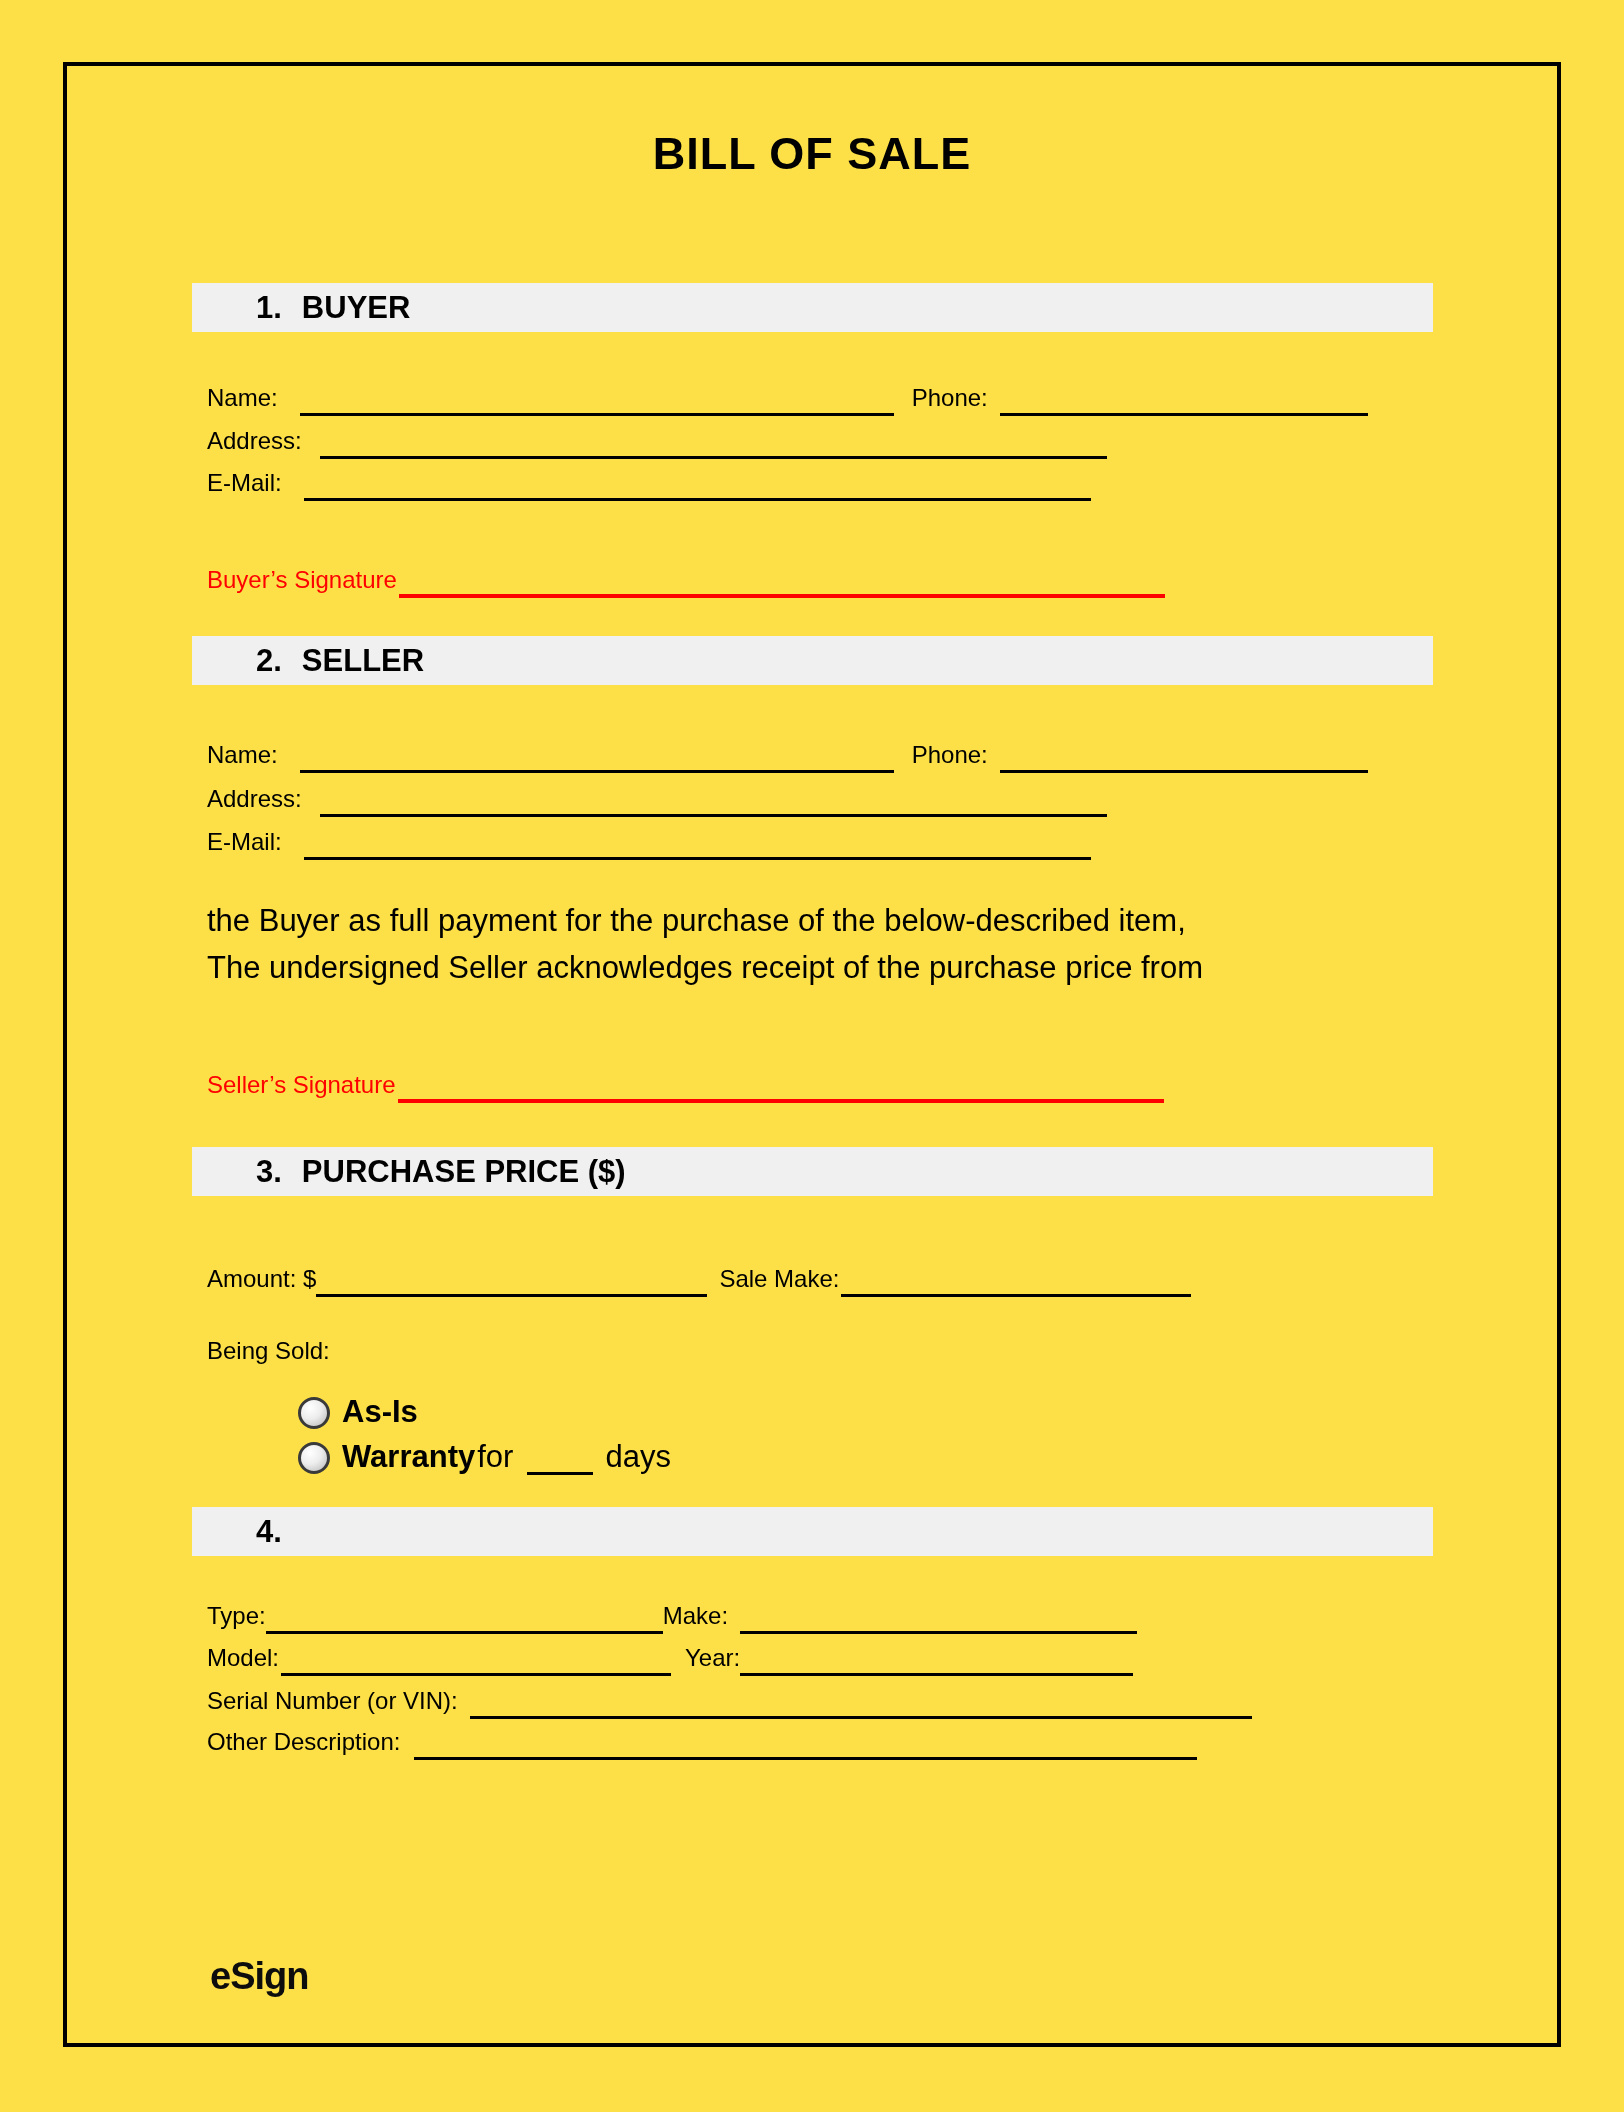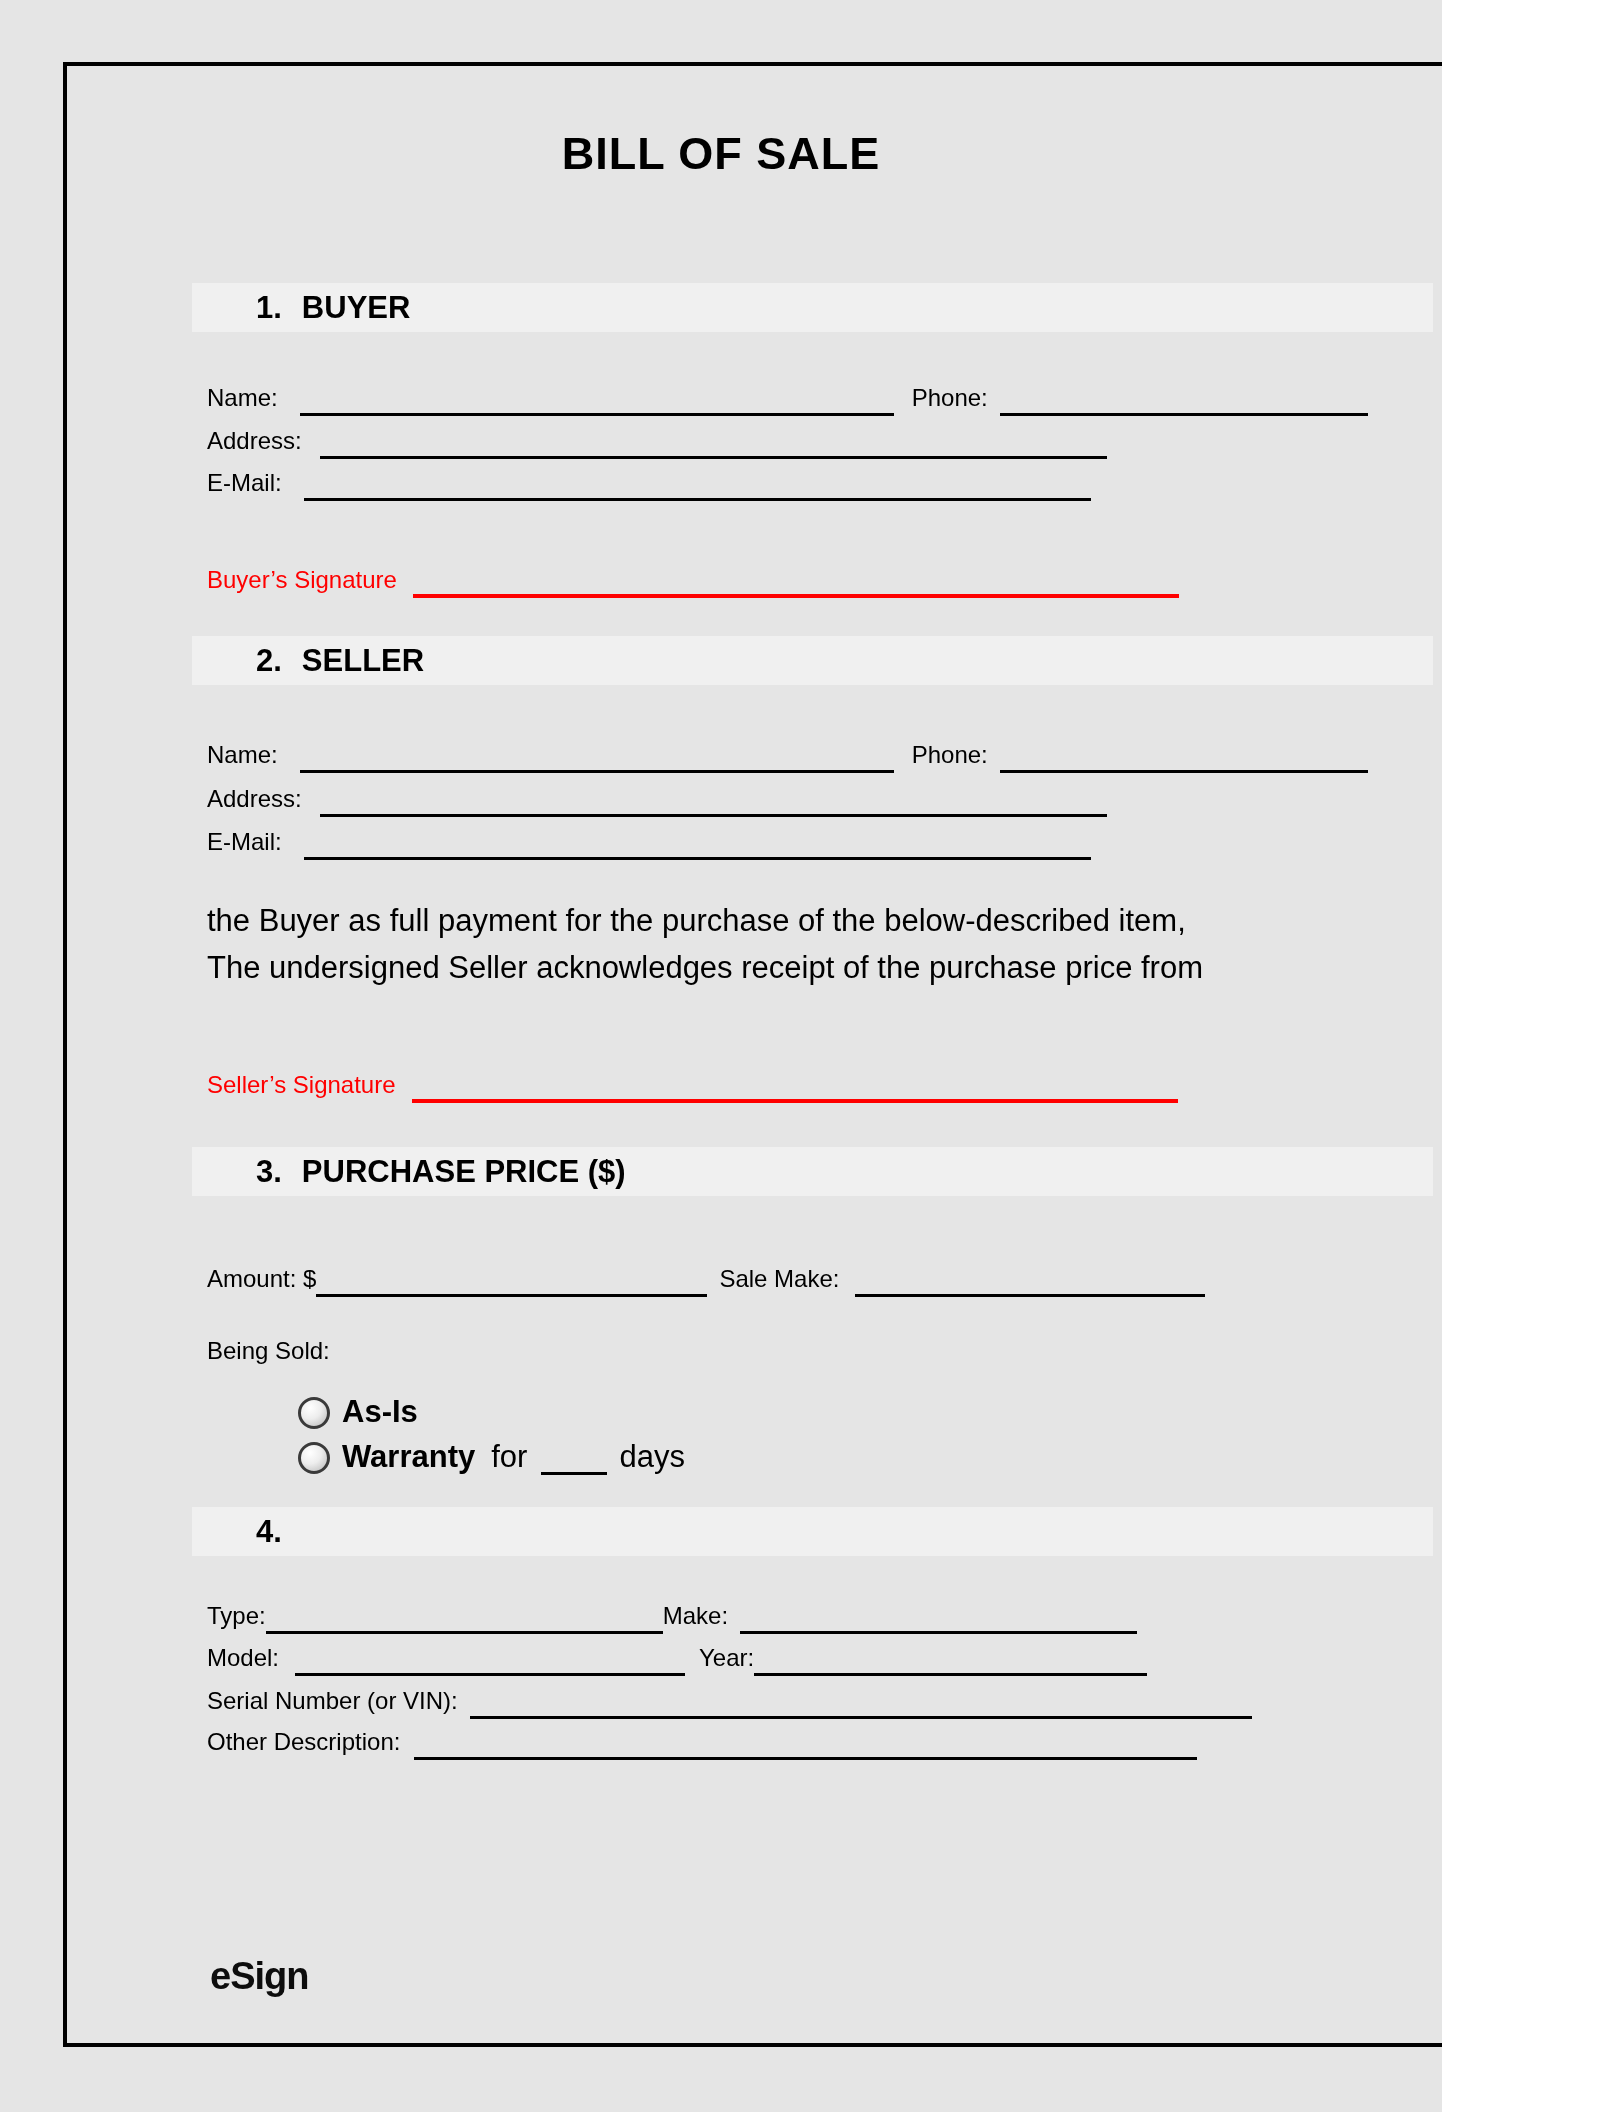--- a/index.html
+++ b/index.html
@@ -1,17 +1,17 @@
 <!DOCTYPE html>
 <html><head>
 <meta charset="utf-8">
 <style>
   html,body{margin:0;padding:0;background:#ffffff;}
   .page{
-    position:relative;width:1442px;height:2112px;background:#e5e5e5;
+    position:relative;width:1624px;height:2112px;background:#fde047;
     font-family:"Liberation Sans", sans-serif;color:#000;overflow:hidden;
   }
   .frame{
     position:absolute;left:63px;top:62px;width:1498px;height:1985px;
     border:4px solid #000;box-sizing:border-box;
   }
   .title{
     position:absolute;left:0;right:0;top:128px;text-align:center;
     font-size:45px;font-weight:bold;letter-spacing:1px;
   }
@@ -39,21 +39,21 @@
     display:inline-block;width:32px;height:32px;border-radius:50%;
     border:3px solid #3a3a3a;box-sizing:border-box;
     background:radial-gradient(circle at 35% 30%, #ffffff 0%, #ededed 45%, #b5b5b5 100%);
     vertical-align:-7px;margin-right:12px;
   }
   .logo{
     position:absolute;left:210px;top:1955px;font-size:38px;font-weight:bold;
     letter-spacing:-1px;color:#0d0d0d;
   }
   
-  .ml8{margin-left:0;}.ml10{margin-left:16px;}.ml12{margin-left:12px;}
+  .ml8{margin-left:0;}.ml10{margin-left:2px;}.ml12{margin-left:12px;}
   .ml14{margin-left:14px;}.ml18{margin-left:18px;}.ml22{margin-left:22px;}
 </style>
 </head>
 <body>
 
 <div class="page">
   <div class="frame"></div>
 
   <div class="title">BILL OF SALE</div>
 

